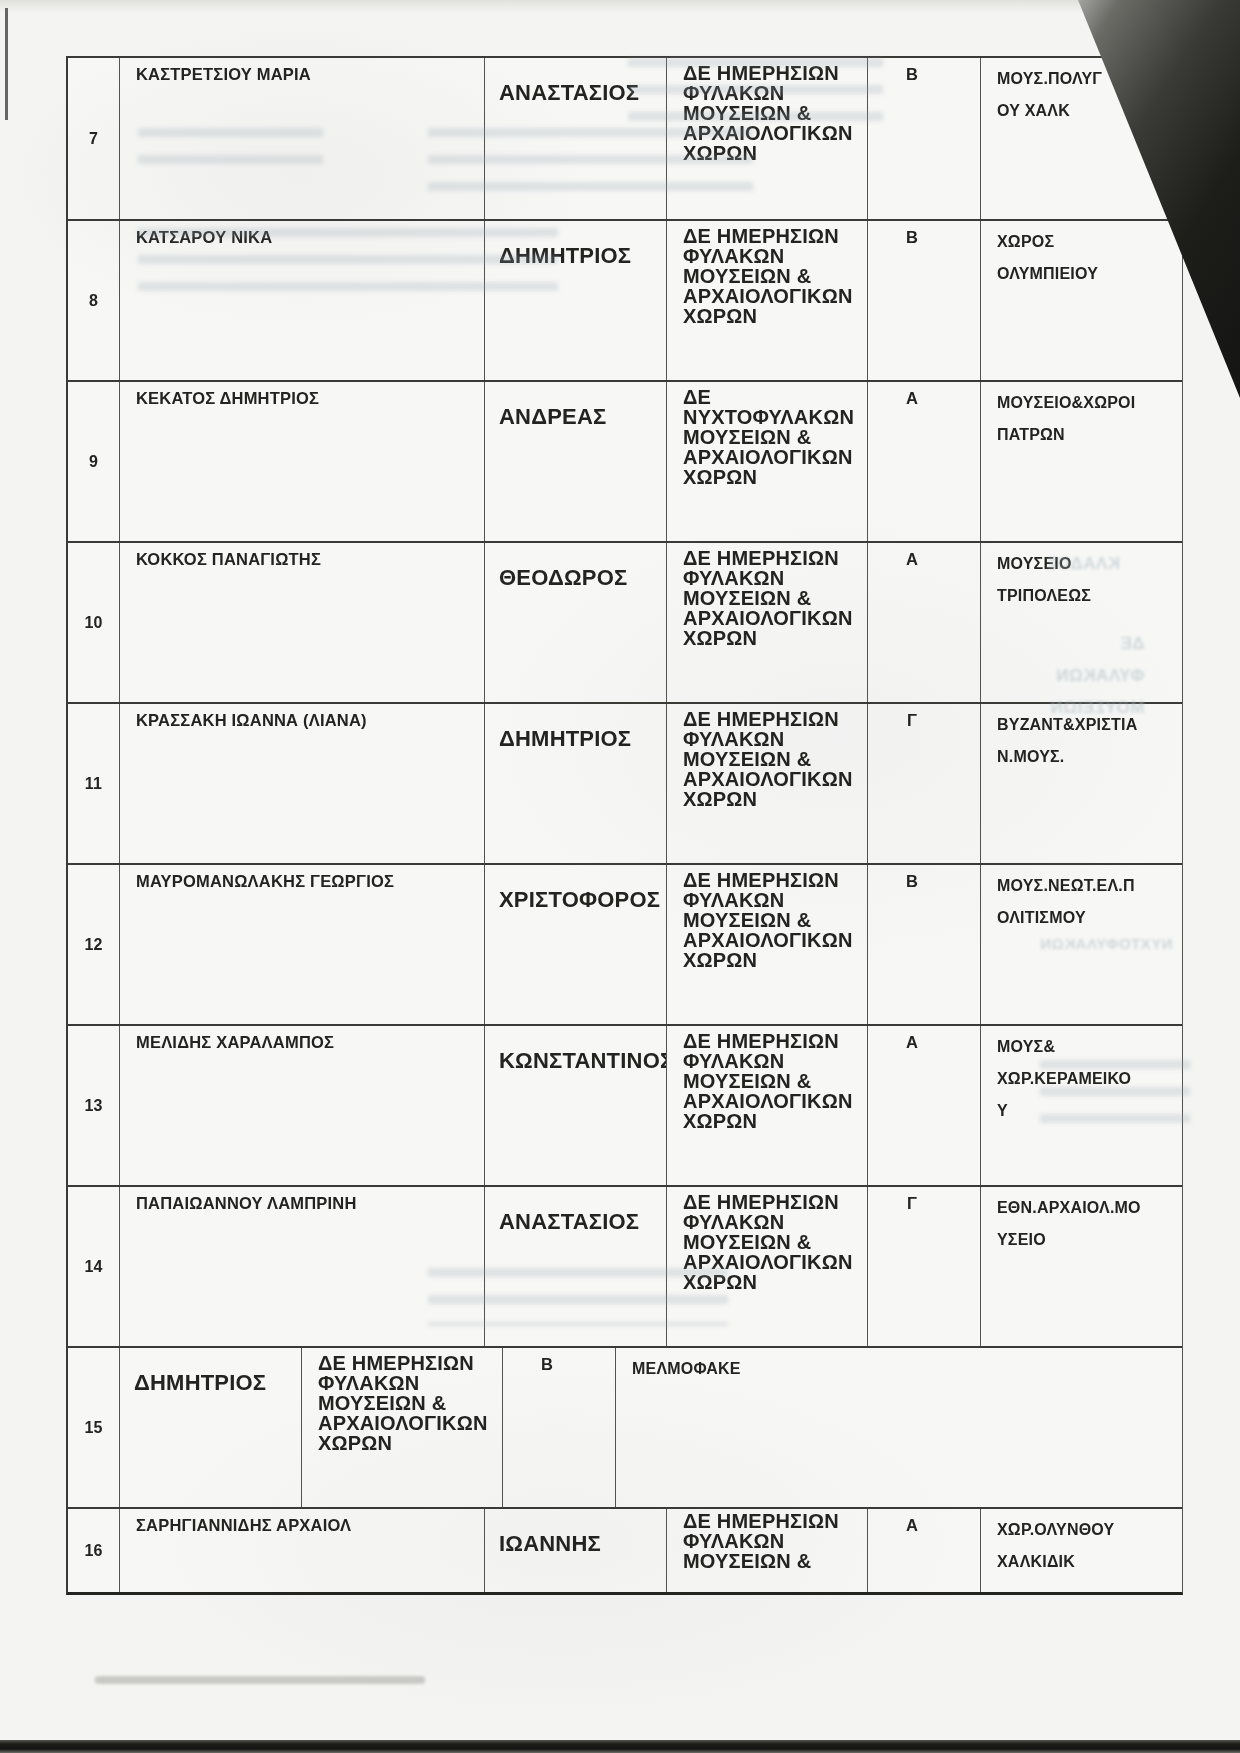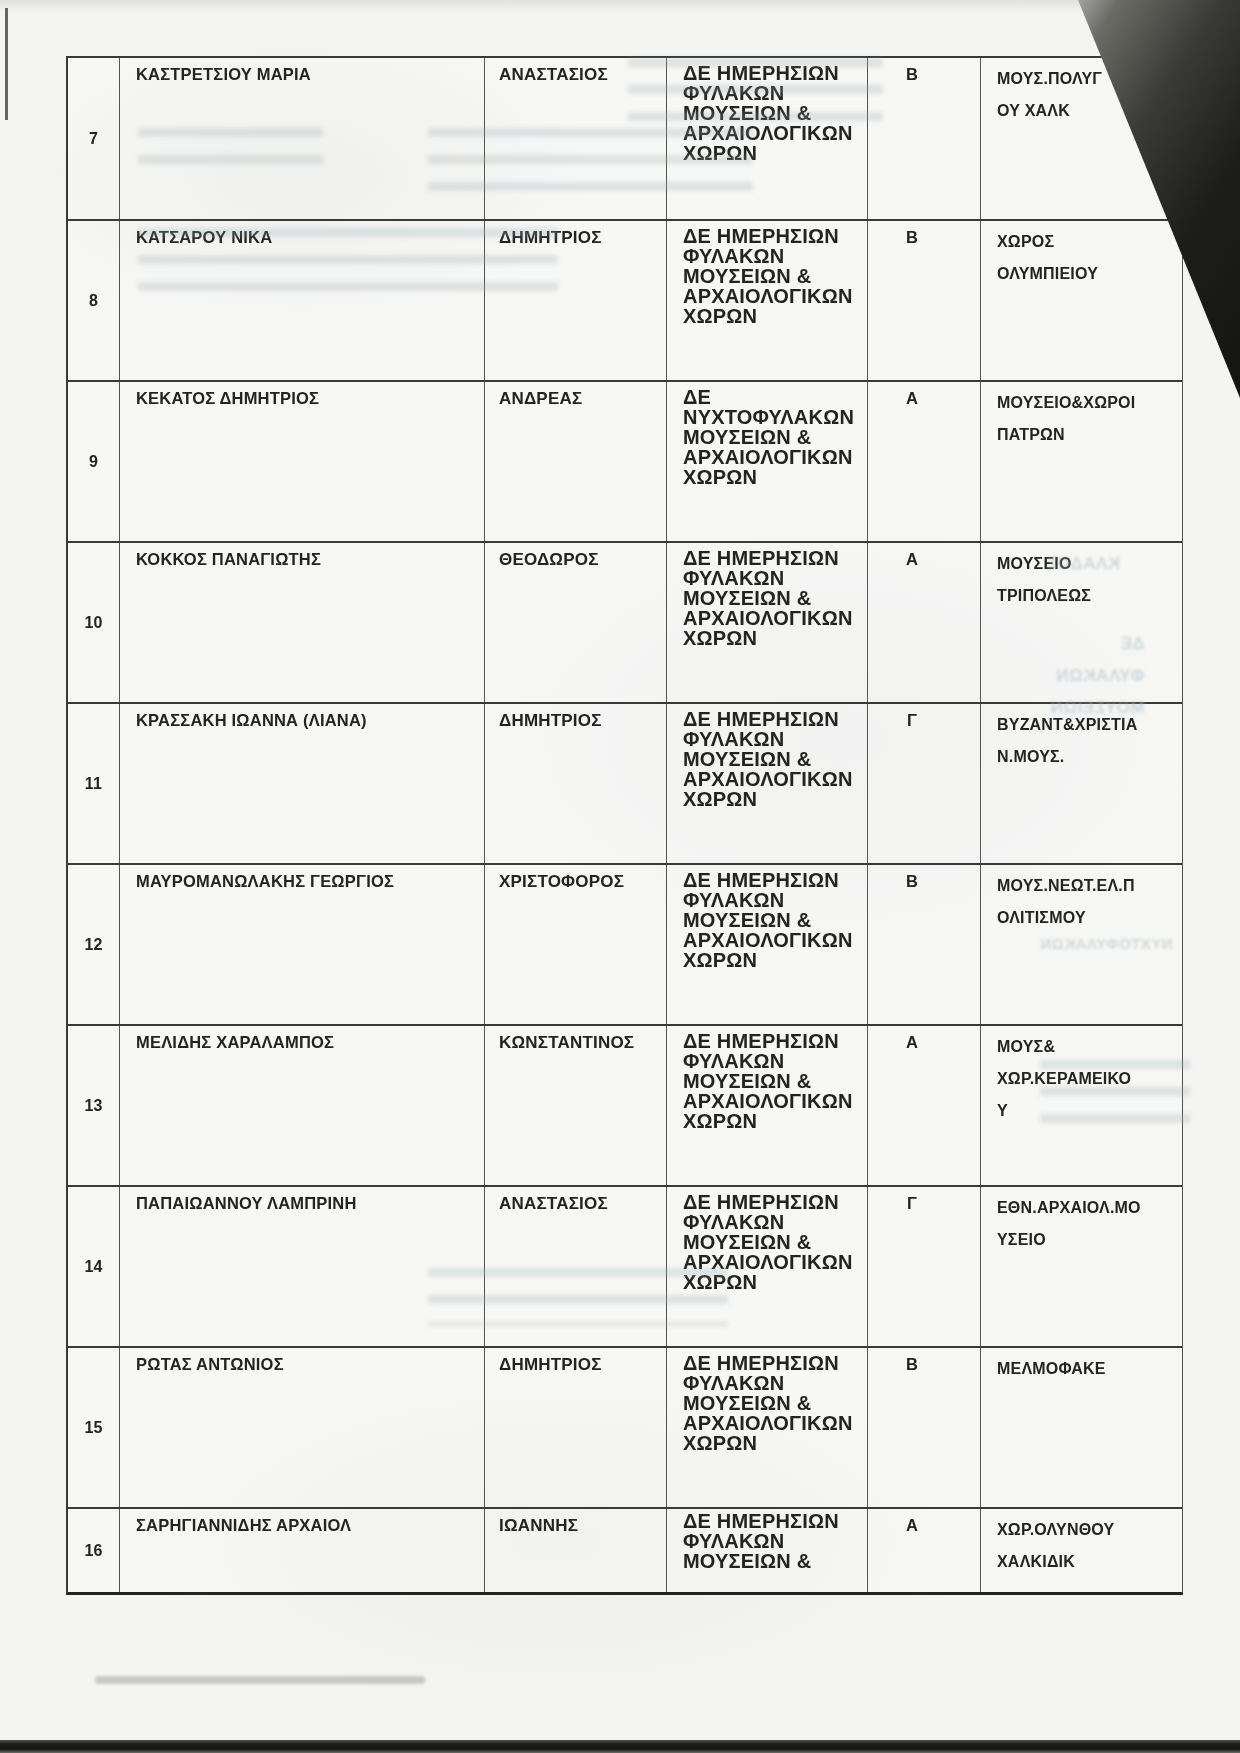--- a/index.html
+++ b/index.html
@@ -28,21 +28,21 @@
   .row:first-child{border-top:none;}
   .row:last-child{height:85px;overflow:hidden;}
   .cell{
     box-sizing:border-box;border-right:1.5px solid var(--line,#54544e);
     color:var(--ink,#262622);font-weight:700;overflow:hidden;
     letter-spacing:.2px;
   }
   .cell:last-child{border-right:none;}
   .c-num{width:52px;display:flex;align-items:center;justify-content:center;font-size:16px;}
   .c-name{width:365px;padding:7px 21px 0 16px;font-size:16.5px;}
-  .c-father{width:182px;padding:7px 4px 0 14px;font-size:17px;}
+  .c-father{width:182px;padding:22px 4px 0 14px;font-size:22px;}
   .c-spec{width:201px;padding:5px 4px 0 16px;font-size:20px;line-height:20px;white-space:pre-line;}
   .row:last-child .c-spec{padding-top:2px;}
   .c-cat{width:113px;padding:7px 24px 0 0;font-size:16.5px;text-align:center;}
   .c-loc{flex:1;padding:5px 4px 0 16px;font-size:16px;line-height:32px;white-space:pre-line;}
 
   
   .corner-fold{
     position:absolute;left:1078px;top:0;width:162px;height:398px;
     clip-path:polygon(0 0,100% 0,100% 100%);
     background:linear-gradient(123deg,#a3a3a0 0%,#6b6b66 10%,#3a3a36 34%,#1d1d1a 62%,#141412 100%);
@@ -194,21 +194,20 @@
 ΜΟΥΣΕΙΩΝ &amp;
 ΑΡΧΑΙΟΛΟΓΙΚΩΝ
 ΧΩΡΩΝ</div>
     <div class="cell c-cat">Γ</div>
     <div class="cell c-loc">ΕΘΝ.ΑΡΧΑΙΟΛ.ΜΟ
 ΥΣΕΙΟ</div>
   </div>
 
   <div class="row">
     <div class="cell c-num">15</div>
-    <div class="cell c-name">ΡΩΤΑΣ ΑΝΤΩΝΙΟΣ</div>
     <div class="cell c-father">ΔΗΜΗΤΡΙΟΣ</div>
     <div class="cell c-spec">ΔΕ ΗΜΕΡΗΣΙΩΝ
 ΦΥΛΑΚΩΝ
 ΜΟΥΣΕΙΩΝ &amp;
 ΑΡΧΑΙΟΛΟΓΙΚΩΝ
 ΧΩΡΩΝ</div>
     <div class="cell c-cat">Β</div>
     <div class="cell c-loc">ΜΕΛΜΟΦΑΚΕ</div>
   </div>
 

